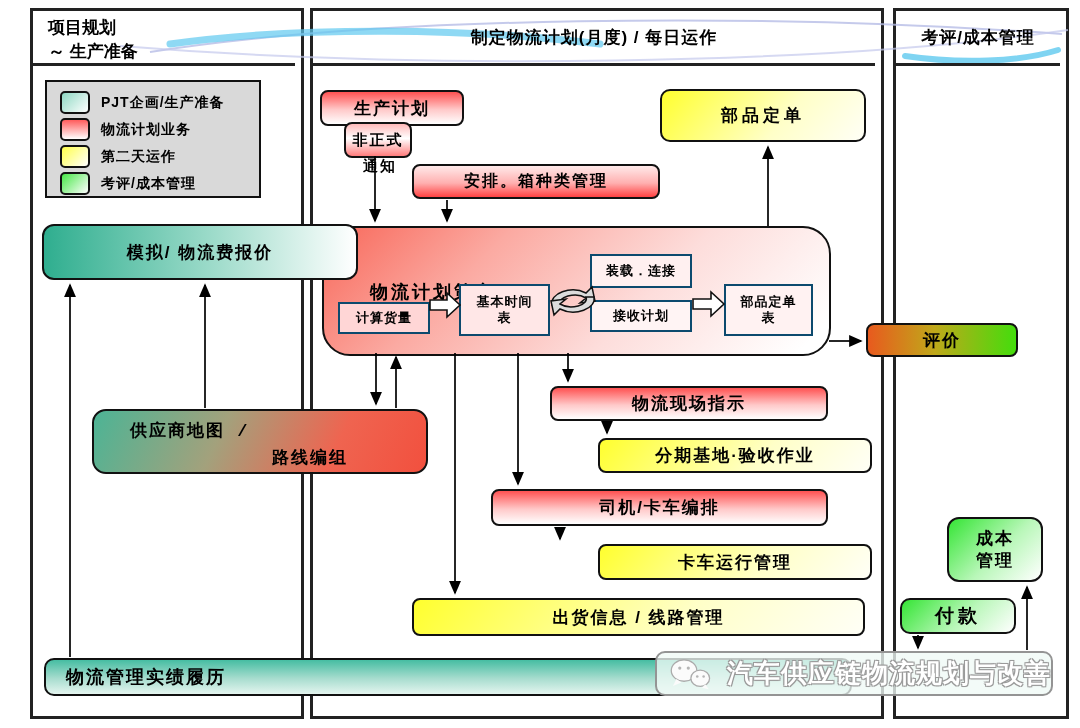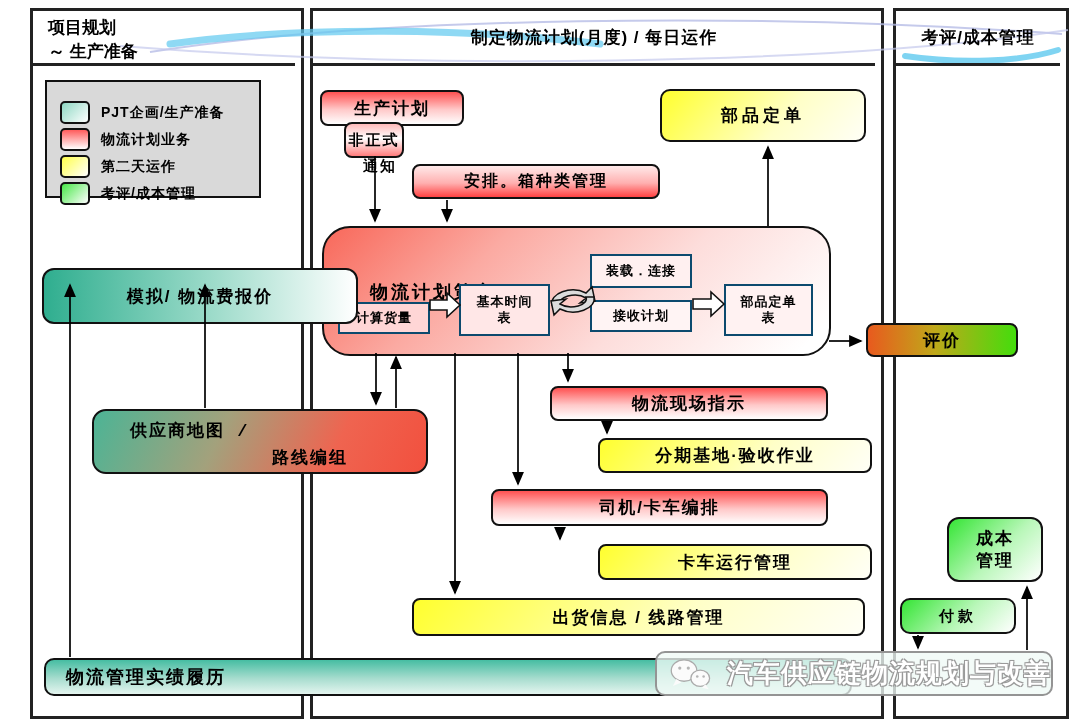--- a/index.html
+++ b/index.html
@@ -10,32 +10,32 @@
   .hdr-center{display:flex;align-items:center;justify-content:center;font-size:17px;letter-spacing:1px;}
   .box{position:absolute;border:2px solid #111;box-sizing:border-box;display:flex;
        align-items:center;justify-content:center;text-align:center;font-weight:bold;
        letter-spacing:2px;z-index:10;}
   .pre{white-space:pre-line;line-height:1.25;}
   .r8{border-radius:8px;} .r10{border-radius:10px;} .r12{border-radius:12px;} .r14{border-radius:14px;}
   .grad-red-down{background:linear-gradient(180deg,#ff5252 0%,#ffc9c9 55%,#ffffff 100%);}
   .grad-red-up{background:linear-gradient(180deg,#ffe9e9 0%,#ffb0b0 55%,#ff4242 100%);}
   .grad-informal{background:linear-gradient(180deg,#ffb9b9 0%,#ffffff 45%,#ff7c7c 100%);}
   .grad-yellow{background:linear-gradient(130deg,#ffff2e 0%,#ffffc8 60%,#fffff6 100%);}
-  .grad-teal-right{background:linear-gradient(90deg,#2fae8f 0%,#9fdccb 55%,#ffffff 100%);margin-top:44px;}
+  .grad-teal-right{background:linear-gradient(90deg,#2fae8f 0%,#9fdccb 55%,#ffffff 100%);}
   .grad-green{background:linear-gradient(135deg,#35e535 0%,#b9f7b9 55%,#ffffff 100%);}
   .grad-eval{background:linear-gradient(90deg,#e85a1e 0%,#c0a81a 45%,#44dd0c 100%);}
   .grad-map{background:linear-gradient(115deg,#4cb495 0%,#a3a17c 38%,#ef6450 72%,#f2503e 100%);}
   .grad-bar{background:linear-gradient(180deg,#46bda2 0%,#a8ddcf 55%,#e4f5ef 100%);}
   .bigbox{position:absolute;left:322px;top:226px;width:505px;height:126px;border:2px solid #111;
           border-radius:28px;z-index:5;
           background:linear-gradient(135deg,#f8685a 0%,#fbaaa2 30%,#fddddb 62%,#ffffff 95%);}
   .inner{position:absolute;border:2px solid #0c4a6e;box-sizing:border-box;display:flex;align-items:center;
          justify-content:center;text-align:center;font-size:13px;letter-spacing:1px;z-index:12;}
   .legend{position:absolute;left:45px;top:80px;width:216px;height:118px;background:#d9d9d9;
-          border:2px solid #111;z-index:10;box-sizing:border-box;padding-top:17px;}
+          border:2px solid #111;z-index:10;box-sizing:border-box;padding-top:7px;}
   .lrow{display:flex;align-items:center;height:27px;padding-left:13px;}
   .sw{width:26px;height:19px;border:2px solid #111;border-radius:5px;margin-right:11px;flex:0 0 auto;}
   .sw-teal{background:linear-gradient(135deg,#8ed8c3 0%,#ffffff 100%);}
   .sw-red{background:linear-gradient(180deg,#ff5c5c 0%,#ffffff 100%);}
   .sw-yellow{background:linear-gradient(135deg,#ffff49 0%,#ffffff 100%);}
   .sw-green{background:linear-gradient(135deg,#47e747 0%,#ffffff 100%);}
   .lrow span.lab{font-size:14px;letter-spacing:1px;}
   .svg-overlay{position:absolute;left:0;top:0;z-index:50;pointer-events:none;}
   .watermark{position:absolute;left:655px;top:651px;width:394px;height:41px;z-index:55;
              background:rgba(240,250,246,0.78);border:2px solid #949494;border-radius:10px;
@@ -82,21 +82,21 @@
     <span class="sw sw-yellow"></span>
     <span class="lab">第二天运作</span>
   </div>
   <div class="lrow">
     <span class="sw sw-green"></span>
     <span class="lab">考评/成本管理</span>
   </div>
 </div>
 
 <div class="box r8 grad-red-down" style="left:320px;top:90px;width:144px;height:36px;font-size:17px;">生产计划</div>
-<div class="box r8 grad-informal" style="left:344px;top:122px;width:60px;height:36px;font-size:15px;z-index:11;">非正式</div>
+<div class="box r8 grad-informal" style="left:344px;top:122px;width:68px;height:36px;font-size:15px;z-index:11;">非正式</div>
 <div style="position:absolute;left:348px;top:157px;width:64px;text-align:center;font-size:15px;letter-spacing:2px;z-index:14;">通知</div>
 <div class="box r8 grad-red-up" style="left:412px;top:164px;width:248px;height:35px;font-size:16px;">安排。箱种类管理</div>
 <div class="box r10 grad-yellow" style="left:660px;top:89px;width:206px;height:53px;font-size:17px;letter-spacing:4px;">部品定单</div>
 
 <div class="box r12 grad-teal-right" style="left:42px;top:224px;width:316px;height:56px;font-size:17px;z-index:20;">模拟/ 物流费报价</div>
 
 <div class="bigbox"></div>
 <div style="position:absolute;left:370px;top:237px;font-size:18px;letter-spacing:3px;z-index:12;margin-top:43px;">物流计划策定</div>
 <div class="inner" style="left:338px;top:289px;width:92px;height:32px;background:#ffd6d6;margin-top:13px;">计算货量</div>
 <div class="inner pre" style="left:459px;top:284px;width:91px;height:52px;background:#ffe7e7;">基本时间
@@ -118,21 +118,21 @@
   <div style="padding:8px 0 0 36px;">供应商地图 /</div>
   <div style="padding:4px 0 0 178px;">路线编组</div>
 </div>
 
 <div class="box r10 grad-bar" style="left:44px;top:658px;width:808px;height:38px;font-size:18px;justify-content:flex-start;padding-left:20px;z-index:18;">
   <span>物流管理实绩履历</span>
 </div>
 
 <div class="box r12 grad-green pre" style="left:947px;top:517px;width:96px;height:65px;font-size:17px;">成本
 管理</div>
-<div class="box r10 grad-green" style="left:900px;top:598px;width:116px;height:36px;font-size:15px;letter-spacing:4px;">付款</div>
+<div class="box r10 grad-green" style="left:900px;top:598px;width:116px;height:36px;font-size:19px;letter-spacing:4px;">付款</div>
 
 <div class="watermark">
   <svg width="54" height="40" viewBox="0 0 54 40" style="margin-left:10px;">
     <g fill="#fbfbfb" stroke="#ababab" stroke-width="1.5">
       <ellipse cx="20" cy="16" rx="15" ry="12.5"></ellipse>
       <path d="M11,26 l-4,8 10,-4 z" stroke="none"></path>
       <ellipse cx="39" cy="25" rx="11" ry="9.5"></ellipse>
       <path d="M45,32 l4,6 -8,-2 z" stroke="none"></path>
     </g>
     <g fill="#b5b5b5">

